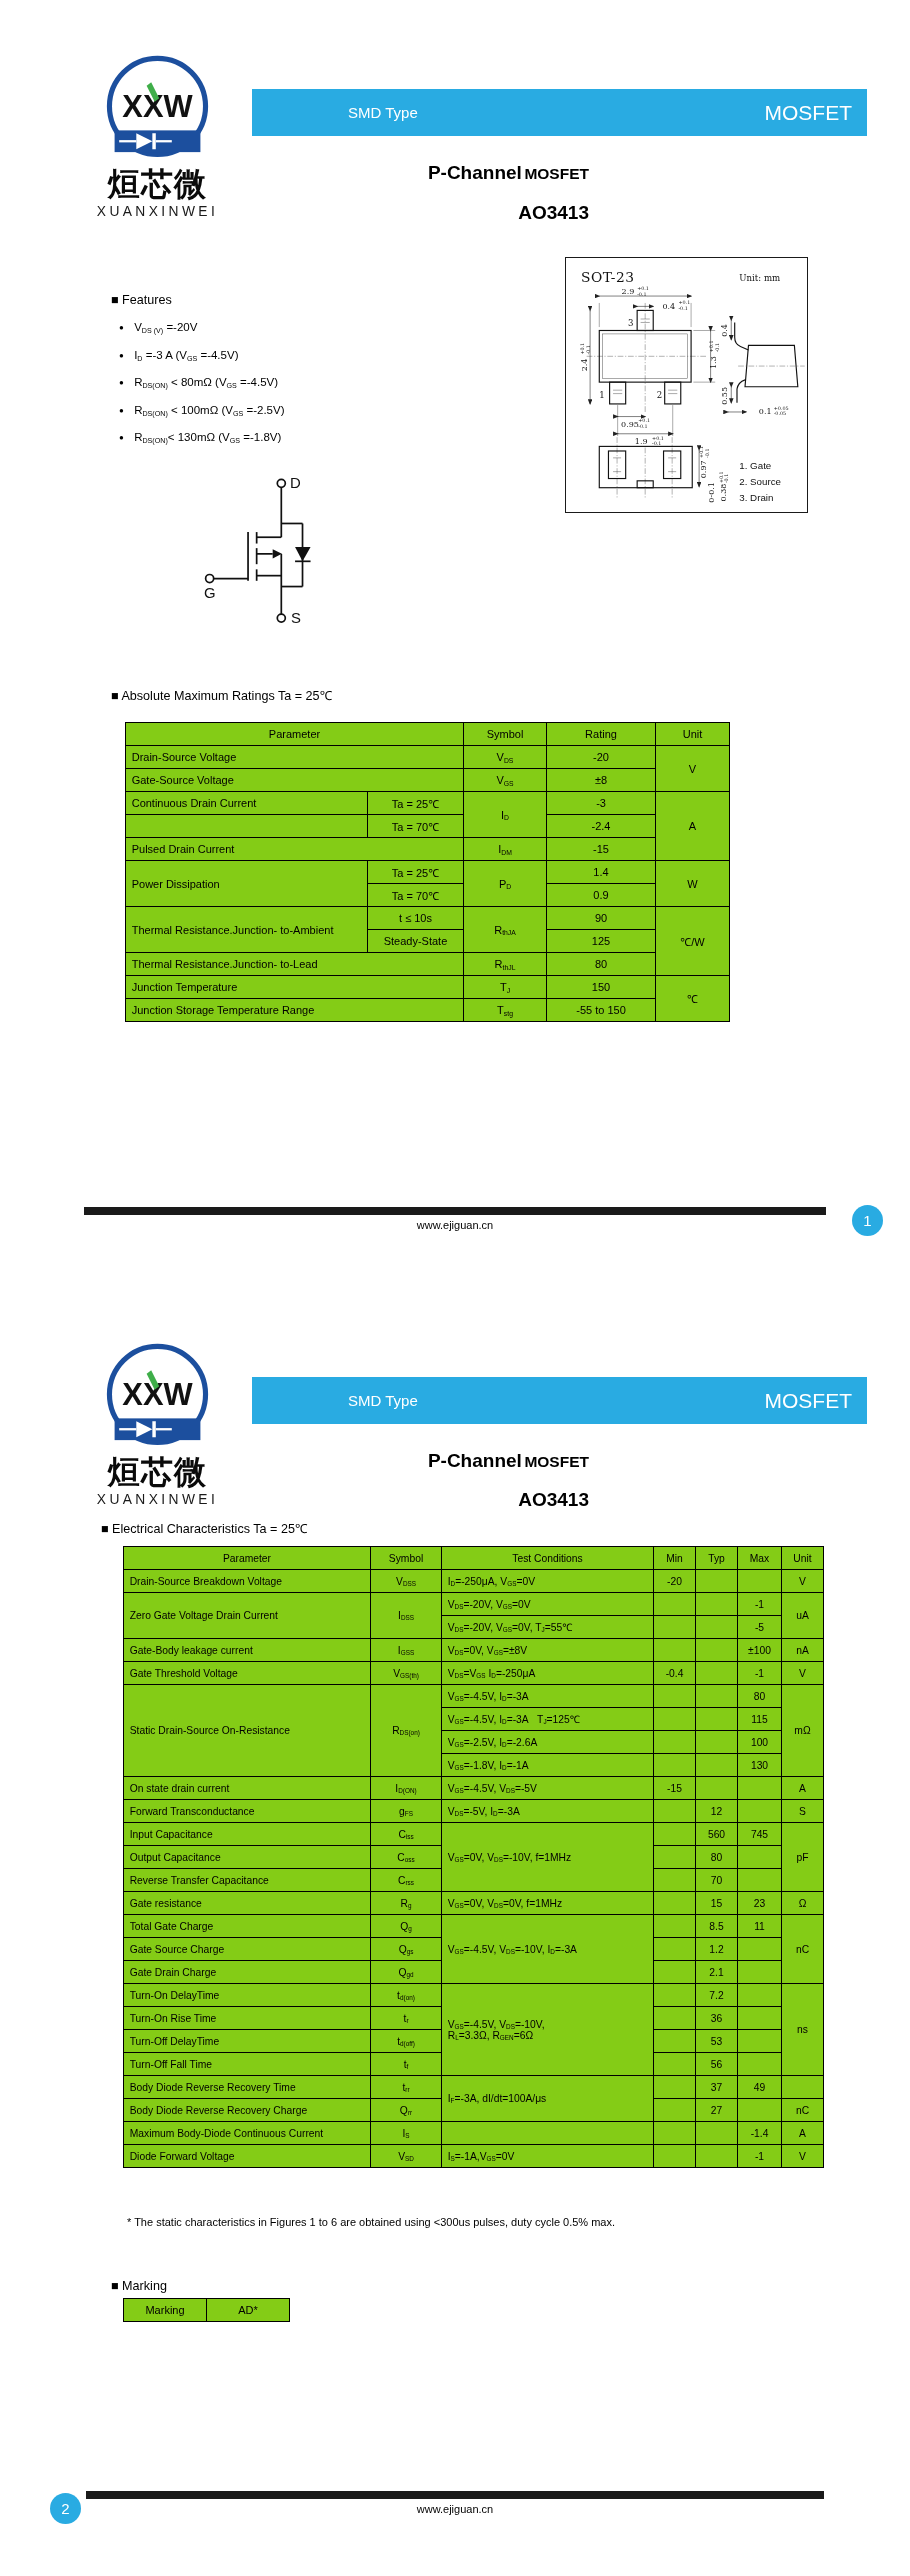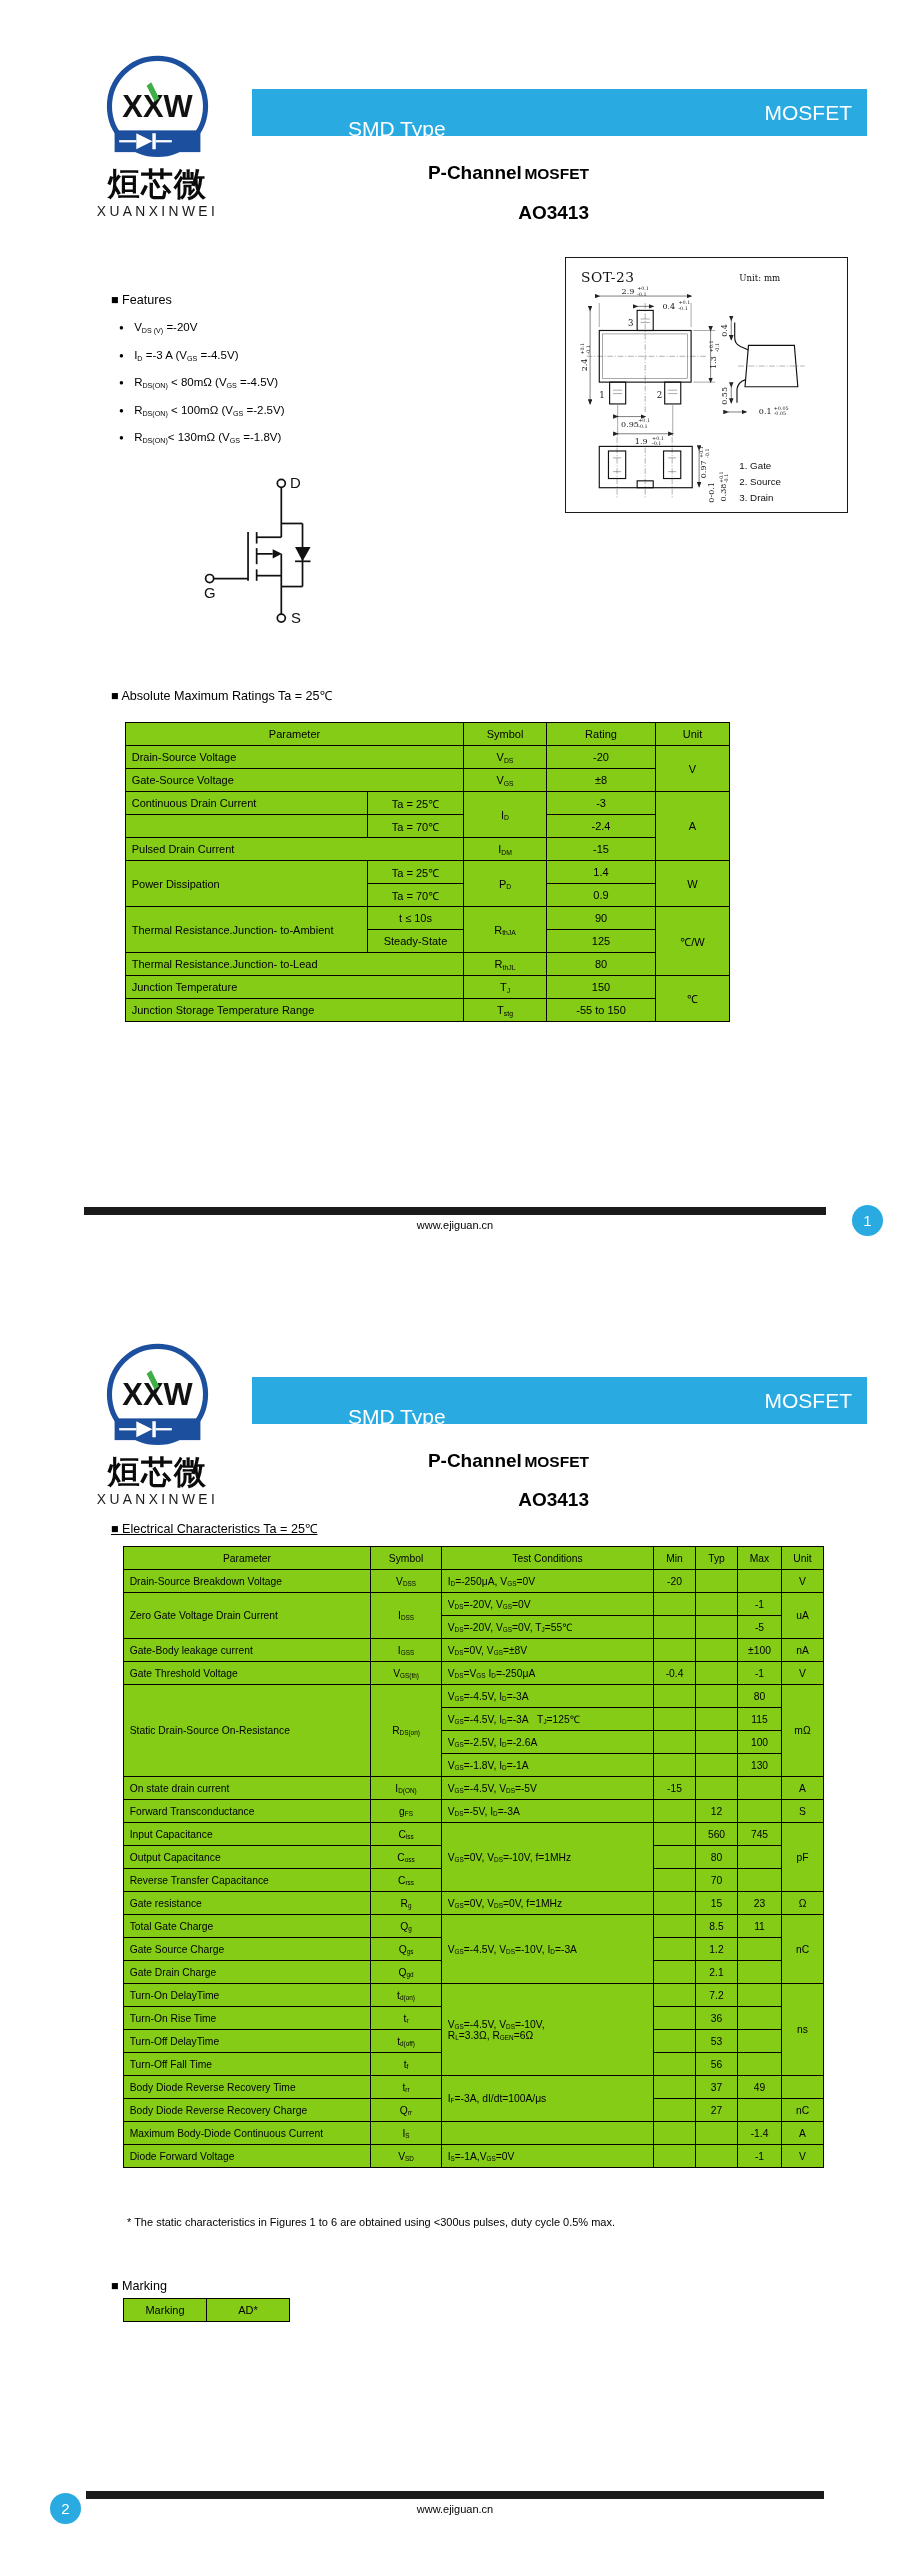--- a/index.html
+++ b/index.html
@@ -3,21 +3,21 @@
 <meta charset="utf-8">
 <style>
   * { margin:0; padding:0; box-sizing:border-box; }
   html,body { background:#ffffff; }
   body { width:910px; height:2576px; position:relative; font-family:"Liberation Sans", sans-serif; color:#000; }
   .abs { position:absolute; }
   sub.sb { font-size:62%; vertical-align:baseline; position:relative; top:0.22em; }
 
   
   .banner { left:252px; width:615px; height:47px; background:#29ABE2; }
-  .banner .bl { position:absolute; left:96px; top:16px; line-height:47px; font-size:21px; color:#fff; }
+  .banner .bl { position:absolute; left:96px; top:0; line-height:47px; font-size:15px; color:#fff; }
   .banner .br { position:absolute; right:15px; top:0; line-height:47px; font-size:21px; color:#fff; }
 
   
   .logo-cn { left:86px; width:143px; text-align:center; font-size:32px; font-weight:700; letter-spacing:1.1px; color:#0a0a0a; font-family:"DejaVu Sans", sans-serif; }
   .logo-en { left:86px; width:143px; text-align:center; font-size:13.8px; letter-spacing:3.4px; color:#1a1a1a; }
 
   .title-block { left:268px; width:321px; text-align:right; }
   .t1 { font-size:19px; font-weight:700; }
   .t1s { font-size:15.5px; font-weight:700; }
   .t2 { font-size:19px; font-weight:700; }
@@ -28,21 +28,21 @@
   .feat-item .b { font-size:8px; vertical-align:1.1px; margin-right:10.3px; }
 
   
   table.dt { border-collapse:collapse; table-layout:fixed; position:absolute; border:1.7px solid #000; background:#84cc16; }
   table.dt td { border:1.1px solid #000; text-align:center; vertical-align:middle; padding:0 3.4px; font-size:11px; overflow:hidden; }
   table.dt td.l { text-align:left; padding-left:5.7px; }
   table.dt tr { height:23px; }
   table.et td { font-size:10.3px; }
   td.cond { white-space:pre-line; }
 
-  .pkg-box { left:565px; top:257px; width:283px; height:256px; border:1.1px solid #1a1a1a; background:#fff; }
+  .pkg-box { left:565px; top:257px; width:243px; height:256px; border:1.1px solid #1a1a1a; background:#fff; }
   .footer-bar { height:7.5px; background:#1a1a1a; }
   .footer-url { font-size:11px; text-align:center; }
   .page-dot { width:31px; height:31px; border-radius:50%; background:#29ABE2; color:#fff; font-size:15px; text-align:center; line-height:31px; }
   .footnote { font-size:11px;margin-top:43px; }
 
   svg text { font-family:"DejaVu Serif", serif; fill:#111; }
   svg text.sans { font-family:"Liberation Sans", sans-serif; }
   .dimline { stroke:#222; stroke-width:1; fill:none; }
   .thin { stroke:#444; stroke-width:0.8; fill:none; }
   .body-ln { stroke:#111; stroke-width:2; fill:none; }
@@ -346,21 +346,21 @@
   <span class="bl">SMD Type</span>
   <span class="br">MOSFET</span>
 </div>
 
 <div class="abs title-block" style="top:1450px;">
   <span class="t1">P-Channel</span>
   <span class="t1s">MOSFET</span>
 </div>
 <div class="abs title-block t2" style="top:1489px;">AO3413</div>
 
-<div class="abs sec-head" style="left:111px; top:1520px;text-decoration:underline;">■ Electrical Characteristics Ta = 25℃</div>
+<div class="abs sec-head" style="left:101px; top:1520px;">■ Electrical Characteristics Ta = 25℃</div>
 
 <table class="dt et" style="left:123px; top:1546px; width:700px;">
   <colgroup>
       <col style="width:247px">
       <col style="width:71px">
       <col style="width:212px">
       <col style="width:42px">
       <col style="width:42px">
       <col style="width:44px">
       <col style="width:42px">

